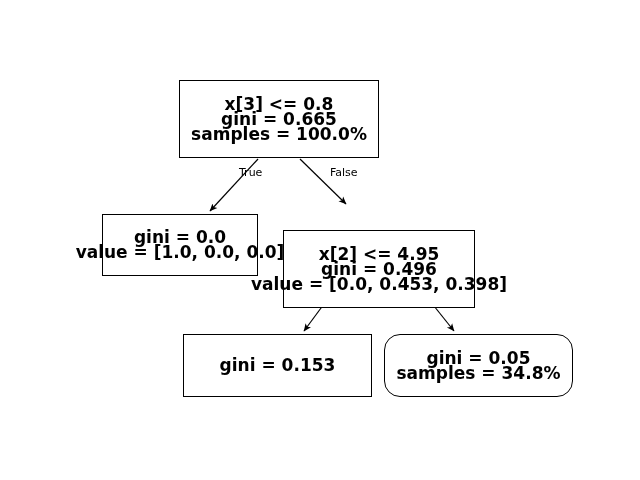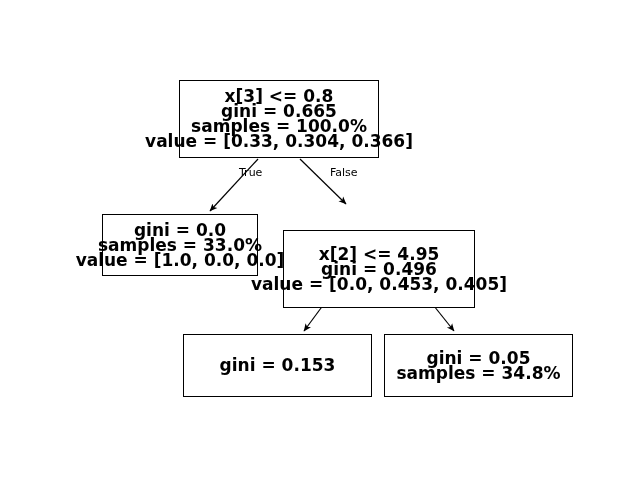--- a/index.html
+++ b/index.html
@@ -70,41 +70,39 @@
 
     <line x1="341" y1="281" x2="304" y2="331" stroke="#000000" stroke-width="1.2" marker-end="url(#arrowhead)"></line>
 
     <line x1="414" y1="281" x2="454" y2="331" stroke="#000000" stroke-width="1.2" marker-end="url(#arrowhead)"></line>
   </svg>
 
   <div class="tree-node" style="left:179px; top:80px; width:200px; height:78px;">
     <div class="node-line">x[3] &lt;= 0.8</div>
     <div class="node-line">gini = 0.665</div>
     <div class="node-line">samples = 100.0%</div>
-    <div class="node-line">value = [0.33, 0.304, 0.366]</div>
   </div>
 
   <div class="edge-label" style="left:192px; top:166px;margin-left:47px;">True</div>
 
   <div class="edge-label" style="left:330px; top:166px;">False</div>
 
   <div class="tree-node" style="left:102px; top:214px; width:156px; height:62px;">
     <div class="node-line">gini = 0.0</div>
-    <div class="node-line">samples = 33.0%</div>
     <div class="node-line">value = [1.0, 0.0, 0.0]</div>
   </div>
 
   <div class="tree-node" style="left:283px; top:206px; width:192px; height:78px;margin-top:24px;">
     <div class="node-line">x[2] &lt;= 4.95</div>
     <div class="node-line">gini = 0.496</div>
-    <div class="node-line">value = [0.0, 0.453, 0.405]</div>
+    <div class="node-line">value = [0.0, 0.453, 0.398]</div>
   </div>
 
   <div class="tree-node" style="left:183px; top:334px; width:189px; height:63px;gap:14px;">
     <div class="node-line">gini = 0.153</div>
   </div>
 
-  <div class="tree-node" style="left:384px; top:334px; width:189px; height:63px;">
+  <div class="tree-node" style="left:384px; top:334px; width:189px; height:63px;border-radius:16px;">
     <div class="node-line">gini = 0.05</div>
     <div class="node-line">samples = 34.8%</div>
   </div>
 
 </div>
 
 </body></html>

